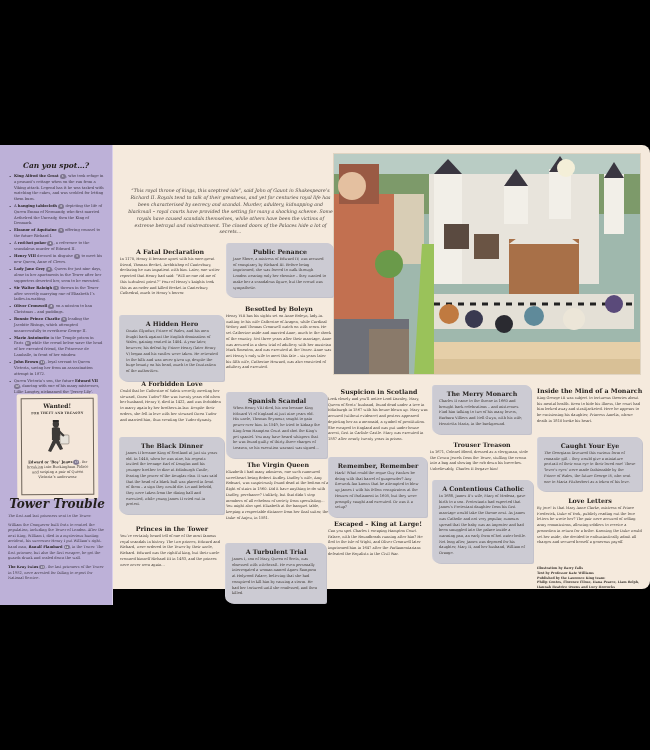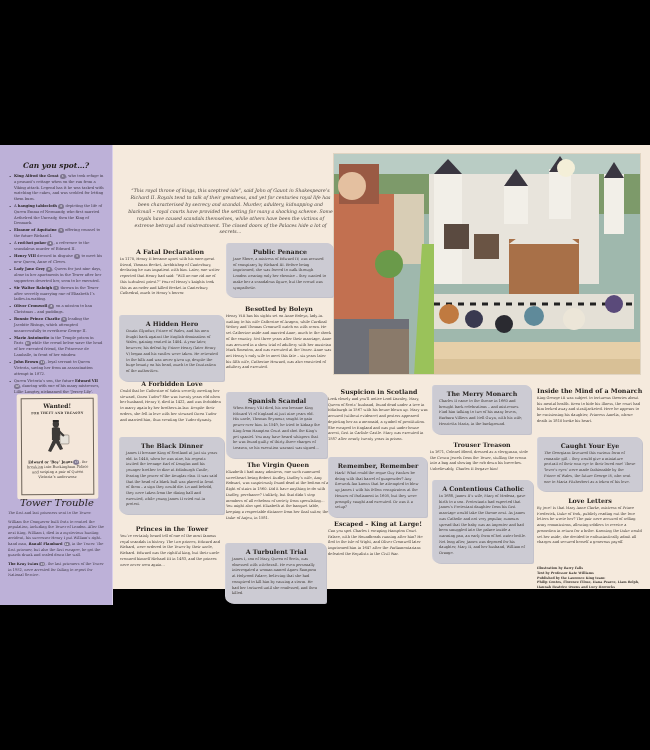--- a/index.html
+++ b/index.html
@@ -1,33 +1,33 @@
 <!DOCTYPE html>
 <html><head>
 <meta charset="utf-8">
 <style>
   * { box-sizing: border-box; margin: 0; padding: 0; }
   html, body { width: 650px; height: 750px; background: #000; overflow: hidden; }
   body { position: relative; font-family: "DejaVu Serif", serif; color: #3a3530; }
-  .poster { position: absolute; left: 0; top: 145px; width: 650px; height: 444px; background: #f5eadd; }
+  .poster { position: absolute; left: 0; top: 145px; width: 650px; height: 444px; background: #f5eadd; border-radius: 8px; }
   .sidebar { position: absolute; left: 0; top: 0; width: 113px; height: 460px; background: #bdb1d8; border-right: 1px solid #d9cfe8; }
   .sidebar h2 { font-family: "DejaVu Serif", serif; font-weight: bold; font-style: italic; font-size: 7.5px; text-align: center; margin-top: 16px; color: #231f1c; }
   .spot-list { list-style: none; margin: 4px 8px 0 14px; }
   .spot-list li { font-size: 3.7px; line-height: 5.7px; margin-bottom: 1.3px; position: relative; color: #3b3540; }
   .spot-list li::before { content: "•"; position: absolute; left: -5px; top: 0; font-size: 4px; }
   .b { font-weight: bold; color: #231f1c; }
   .num { display: inline-block; min-width: 6px; height: 4.5px; border-radius: 2.5px; background: #7f7790; color: #fff; font-size: 2.8px; line-height: 4.5px; text-align: center; vertical-align: middle; padding: 0 1px; }
   .wanted { position: absolute; left: 17px; top: 249px; width: 81px; height: 105px; background: #f4e7da; border-radius: 2px; padding: 4px; transform: rotate(-0.4deg); }
   .wanted-inner { border: 0.6px solid #6c6258; width: 100%; height: 100%; text-align: center; padding-top: 3px; }
   .wanted h3 { font-size: 6px; font-weight: bold; color: #231f1c; }
   .wanted .sub { font-size: 3.1px; font-weight: bold; margin-top: 2px; letter-spacing: 0.2px; }
   .wanted .fig { width: 30px; height: 40px; margin: 3px auto 2px; position: relative; }
   .wanted p { font-size: 3.6px; line-height: 5px; padding: 0 3px; }
   .tower { position: absolute; left: 8px; top: 352px; width: 98px; }
-  .tower h3 { font-family: "DejaVu Serif", serif; font-style: italic; font-weight: normal; font-size: 10px; text-align: center; color: #231f1c; }
+  .tower h3 { font-family: "DejaVu Serif", serif; font-style: italic; font-weight: bold; font-size: 12px; text-align: center; color: #231f1c; }
   .tower p { font-size: 3.6px; line-height: 5.6px; margin-top: 3px; color: #3b3540; }
   .title { position: absolute; left: 118px; top: 8px; width: 225px; text-align: center; font-family: "DejaVu Serif", serif; font-weight: bold; font-size: 23px; letter-spacing: 0.5px; color: #231f1c; }
   .intro { position: absolute; left: 128px; top: 43px; width: 205px; text-align: center; font-style: italic; font-size: 4.7px; line-height: 6.9px; color: #4c4640; }
   .map { position: absolute; left: 333px; top: 8px; width: 308px; height: 222px; overflow: hidden; border: 1px solid #e0d4c2; }
   .sec { position: absolute; }
   .sec h3 { font-family: "DejaVu Serif", serif; font-weight: bold; font-size: 6.3px; text-align: center; color: #231f1c; margin-bottom: 2px; }
   .sec p { font-size: 3.6px; line-height: 5.7px; color: #3b3530; }
   .grey { background: #cccbd3; padding: 5px 6px 6px; border-radius: 3px 6px 2px 7px; box-shadow: 1px 1px 0 #c3c2cb, -1px 0 0 #d2d1d9; }
   .grey.left h3, .sec.left h3 { text-align: left; }
   .credits { font-size: 3.2px; line-height: 4.8px; font-weight: bold; color: #3b3530; }

